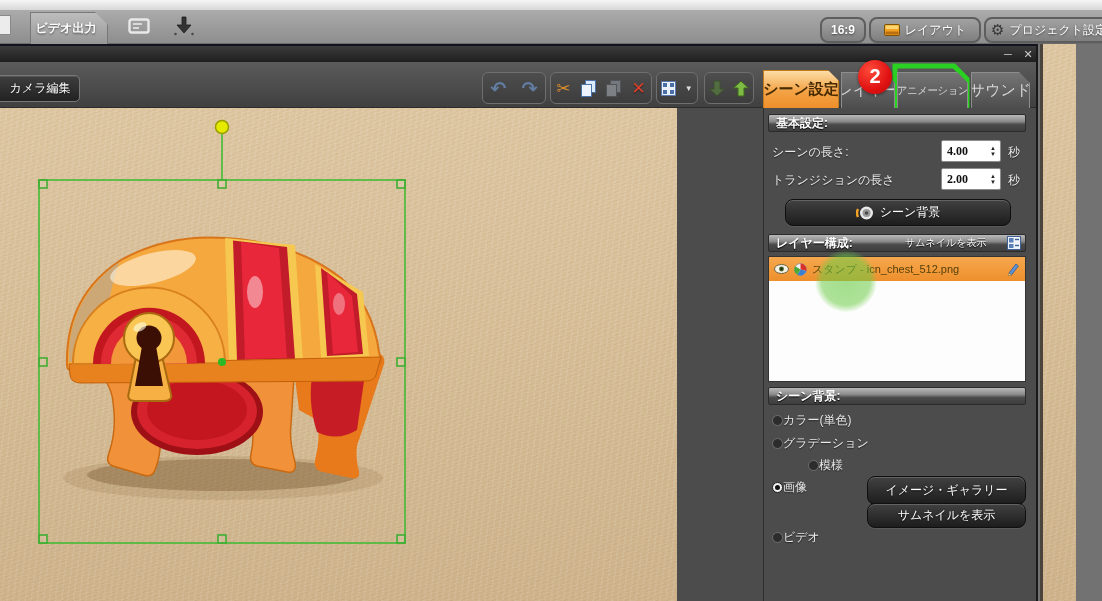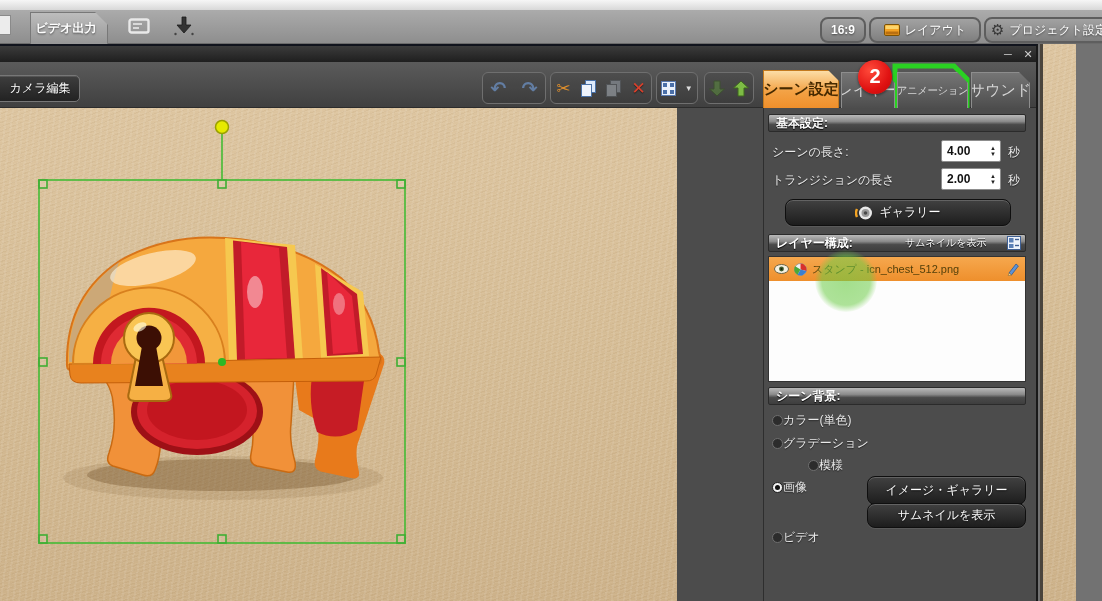--- a/index.html
+++ b/index.html
@@ -54,21 +54,21 @@
 
   
   .panel { left:763px; top:108px; width:273px; height:493px; background:#4c4c4c; border-left:1px solid #2e2e2e; }
   .sec-header { left:768px; width:258px; height:18px;
     background:linear-gradient(#b9b9b9 0%,#8b8b8b 40%,#4a4a4a 60%,#3e3e3e 100%);
     border:1px solid #2b2b2b; border-radius:2px; color:#fff; font-size:12px; font-weight:bold;
     line-height:17px; padding-left:7px; text-shadow:0 1px 1px #000; }
   .plabel { color:#e9e9e9; font-size:12px; text-shadow:0 1px 1px rgba(0,0,0,.6); }
   .spinbox { width:60px; height:22px; background:#fff; border:1px solid #8d8d8d; border-radius:2px;
     font-size:12px; font-weight:bold; color:#111; display:flex; align-items:center; }
-  .spinval { flex:1; padding-left:5px; }
+  .spinval { flex:1; padding-left:5px;font-family:Liberation Serif, serif; }
   .spinarr { width:14px; display:flex; flex-direction:column; align-items:center; justify-content:center;
     font-size:6px; color:#222; line-height:6px; cursor:default; }
   .big-btn { background:linear-gradient(#414141,#1d1d1d); border:1px solid #0f0f0f; border-radius:8px;
     box-shadow:inset 0 1px 0 rgba(255,255,255,.18), 0 1px 0 rgba(255,255,255,.08);
     color:#fff; font-size:12px; display:flex; align-items:center; justify-content:center; gap:6px;
     text-shadow:0 1px 2px rgba(0,0,0,.7); }
   .layer-list { left:768px; top:256px; width:258px; height:126px; background:#fdfdfd; border:1px solid #333; }
   .layer-row { left:769px; top:257px; width:256px; height:24px;
     background:linear-gradient(#f6a84e,#ee8f2c); display:flex; align-items:center; gap:5px; padding:0 5px;
     font-size:11px; color:#54400a; }
@@ -319,21 +319,21 @@
 
   <div class="abs big-btn" style="left:785px; top:199px; width:226px; height:27px;">
     <span>
       <svg width="18" height="16" viewBox="0 0 18 16">
         <path d="M2,4 Q0,8 2,12" stroke="#f2a324" stroke-width="2.4" fill="none"></path>
         <circle cx="10.5" cy="8" r="6.5" fill="#e9e9e9"></circle>
         <circle cx="10.5" cy="8" r="4" fill="#9a9a9a"></circle>
         <circle cx="10.5" cy="8" r="1.8" fill="#4a4a4a"></circle>
       </svg>
     </span>
-    <span>ギャラリー</span>
+    <span>シーン背景</span>
   </div>
 
   <div class="abs sec-header" style="top:234px;">レイヤー構成:</div>
   <div class="abs" style="left:905px; top:236px; color:#fff; font-size:10px; text-shadow:0 1px 1px #000;">サムネイルを表示</div>
   <span class="abs" style="left:1007px; top:236px;">
     <svg width="14" height="14" viewBox="0 0 14 14">
       <rect x="0.5" y="0.5" width="13" height="13" fill="#eef3fb" stroke="#3f5f92"></rect>
       <rect x="2" y="2" width="4.5" height="4.5" fill="#5a7fb5"></rect>
         <rect x="2" y="8" width="4.5" height="4" fill="#5a7fb5"></rect>
       <line x1="8" y1="3.5" x2="12" y2="3.5" stroke="#3f5f92" stroke-width="1.4"></line>

